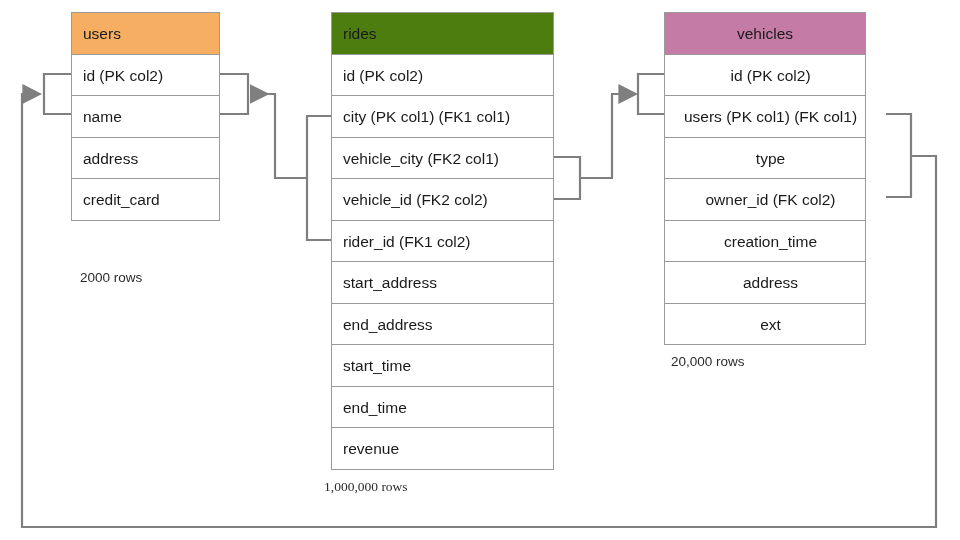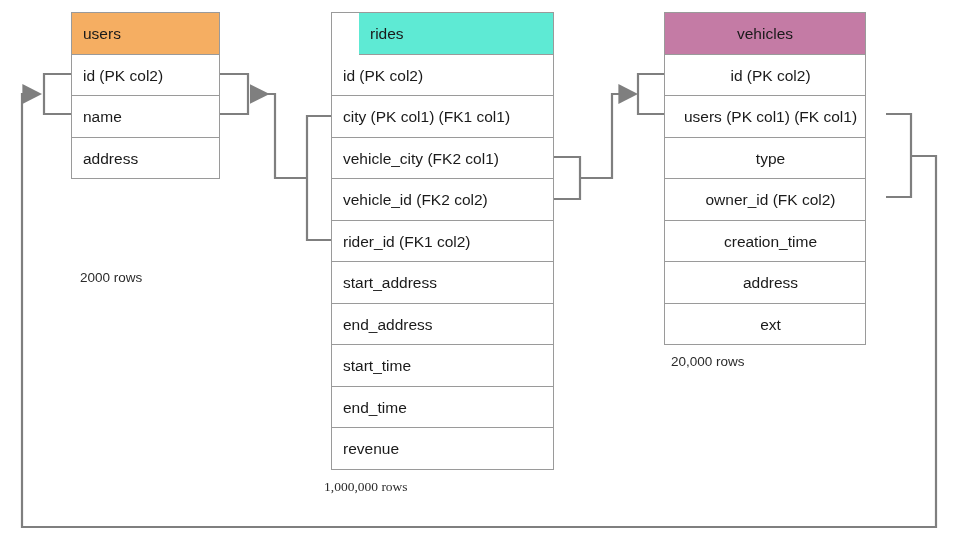--- a/index.html
+++ b/index.html
@@ -105,25 +105,26 @@
 
       <path d="M 911 156 L 936 156 L 936 527 L 22 527 L 22 94 L 40 94" marker-end="url(#arrow-right)"></path>
     </g>
   </svg>
 
   <div class="entity" id="entity-users">
     <div class="entity-header" style="background-color: rgb(245, 174, 98);">users</div>
     <div class="entity-field">id (PK col2)</div>
     <div class="entity-field">name</div>
     <div class="entity-field">address</div>
+    <div class="entity-field">credit_card</div>
   </div>
   <div class="rowcount" id="rowcount-users">2000 rows</div>
 
   <div class="entity" id="entity-rides">
-    <div class="entity-header" style="background-color: #5eead4; margin-left: 27px;">rides</div>
+    <div class="entity-header" style="background-color: #4d7c0f;">rides</div>
     <div class="entity-field">id (PK col2)</div>
     <div class="entity-field">city (PK col1) (FK1 col1)</div>
     <div class="entity-field">vehicle_city (FK2 col1)</div>
     <div class="entity-field">vehicle_id (FK2 col2)</div>
     <div class="entity-field">rider_id (FK1 col2)</div>
     <div class="entity-field">start_address</div>
     <div class="entity-field">end_address</div>
     <div class="entity-field">start_time</div>
     <div class="entity-field">end_time</div>
     <div class="entity-field">revenue</div>

